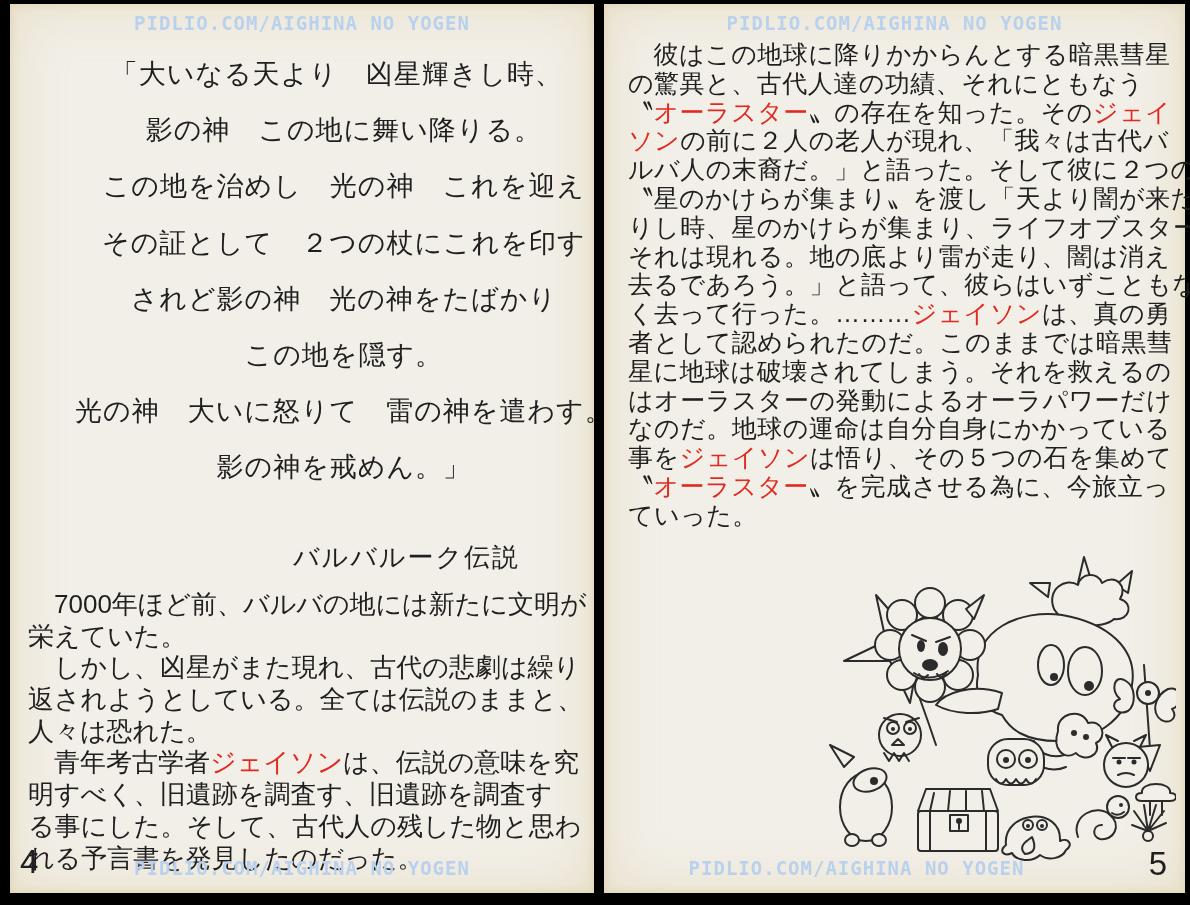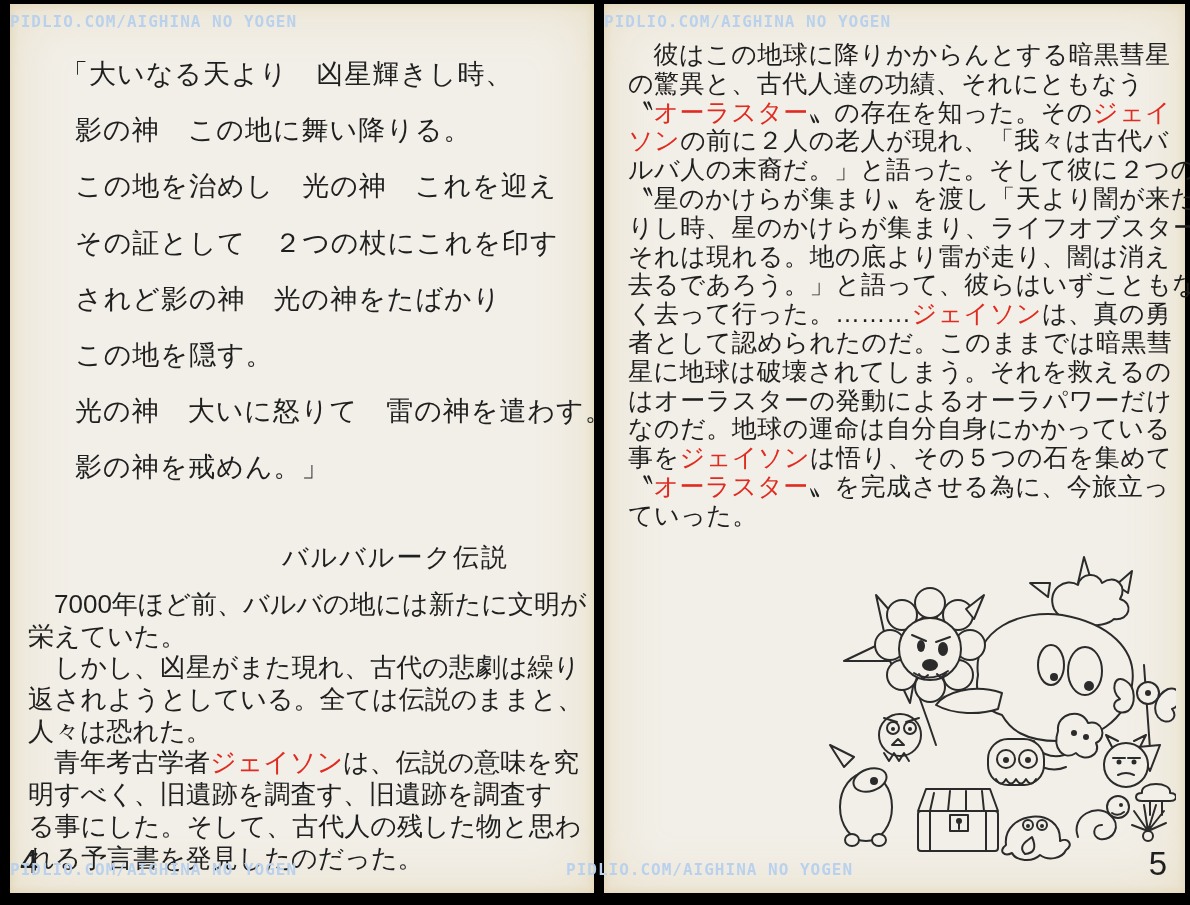--- a/index.html
+++ b/index.html
@@ -12,36 +12,36 @@
     overflow:hidden;
   }
   .page{
     position:absolute;top:4px;height:889px;background:var(--paper);
     box-shadow:inset 0 0 55px rgba(205,175,105,.28), inset 0 0 8px rgba(205,175,105,.32);
   }
   .page-left{left:10px;width:584px;}
   .page-right{left:604px;width:581px;}
 
   .wm{
-    position:absolute;left:0;width:100%;
+    position:absolute;left:0;width:100%;text-align:center;
     font-family:"DejaVu Sans Mono",monospace;font-weight:bold;
-    font-size:16px;letter-spacing:1px;color:var(--wm);white-space:pre;
+    font-size:19px;letter-spacing:1px;color:var(--wm);white-space:pre;
   }
   .wm-top{top:8px;}
   .wm-bottom{bottom:14px;}
   .page-right .wm-bottom{transform:translateX(-38px);}
 
   .t-line{white-space:pre;}
   .red{color:var(--red);}
 
   
-  .legend{position:absolute;top:42px;left:65px;font-size:27px;letter-spacing:1px;}
+  .legend{position:absolute;top:42px;left:65px;font-size:27px;letter-spacing:1px;text-align:center;}
   .legend .t-line{height:56.2px;line-height:56.2px;}
   .legend .t-line:first-child{margin-left:-14px;}
-  .attribution{position:absolute;top:536px;left:272px;font-size:26px;letter-spacing:2px;}
+  .attribution{position:absolute;top:536px;left:283px;font-size:26px;letter-spacing:2px;}
 
   
   .story4{position:absolute;top:585px;left:18px;font-size:26px;}
   .story4 .t-line{height:31.7px;line-height:31.7px;}
 
   
   .story5{position:absolute;top:36px;left:24px;font-size:25px;}
   .story5 .t-line{height:28.8px;line-height:28.8px;letter-spacing:.5px;}
 
   .pageno{position:absolute;font-size:33px;color:var(--ink);}

